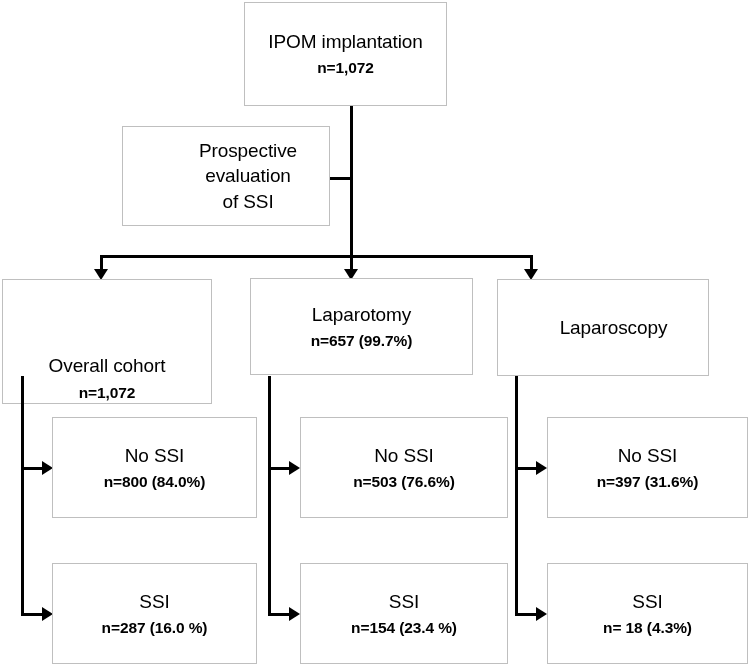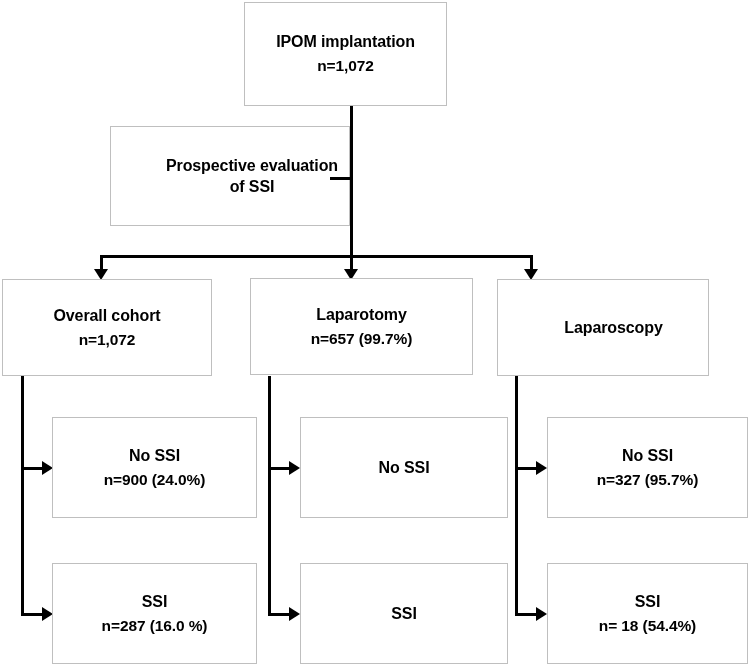--- a/index.html
+++ b/index.html
@@ -25,22 +25,22 @@
     background: #ffffff;
     display: flex;
     flex-direction: column;
     align-items: center;
     justify-content: center;
     text-align: center;
     color: #000000;
     line-height: 1.32;
   }
   .node .title {
-    font-weight: bold;
-    font-size: 16px;
+    font-weight: normal;
+    font-size: 19px;
     letter-spacing: -0.1px;
     white-space: pre-line;
   }
   .node .value {
     font-weight: bold;
     font-size: 15.5px;
     margin-top: 4px;
     letter-spacing: -0.1px;
   }
   .node.title-only .title {
@@ -79,39 +79,39 @@
 
 <div id="flow-root">
 
   <div class="node title-only" style="left:244px; top:2px; width:203px; height:104px;">
     <div class="title">IPOM implantation</div>
     <div class="value">n=1,072</div>
   </div>
 
   <div class="vline" style="left:350px; top:106px; height:150px;"></div>
 
-  <div class="node" style="left:110px; top:126px; width:240px; height:100px;padding-left:44px;">
+  <div class="node" style="left:122px; top:126px; width:208px; height:100px;padding-left:44px;">
     <div class="title">Prospective evaluation
 of SSI</div>
   </div>
 
   <div class="hline" style="left:330px; top:177px; width:21px;"></div>
 
   <div class="hline" style="left:100px; top:255px; width:433px;"></div>
 
   <div class="vline" style="left:100px; top:255px; height:16px;"></div>
   <div class="arrow-down" style="left:94px; top:269px;"></div>
 
   <div class="vline" style="left:350px; top:255px; height:16px;"></div>
   <div class="arrow-down" style="left:344px; top:269px;"></div>
 
   <div class="vline" style="left:530px; top:255px; height:16px;"></div>
   <div class="arrow-down" style="left:524px; top:269px;"></div>
 
-  <div class="node" style="left:2px; top:279px; width:210px; height:97px;">
+  <div class="node" style="left:2px; top:279px; width:210px; height:125px;justify-content:flex-end;">
     <div class="title">Overall cohort</div>
     <div class="value">n=1,072</div>
   </div>
 
   <div class="node" style="left:250px; top:278px; width:223px; height:97px;">
     <div class="title">Laparotomy</div>
     <div class="value">n=657 (99.7%)</div>
   </div>
 
   <div class="node" style="left:497px; top:279px; width:212px; height:97px;padding-left:21px;">
@@ -131,39 +131,41 @@
   <div class="arrow-right" style="left:289px; top:607px;"></div>
 
   <div class="vline" style="left:515px; top:376px; height:240px;"></div>
   <div class="hline" style="left:515px; top:467px; width:24px;"></div>
   <div class="arrow-right" style="left:536px; top:461px;"></div>
   <div class="hline" style="left:515px; top:613px; width:24px;"></div>
   <div class="arrow-right" style="left:536px; top:607px;"></div>
 
   <div class="node" style="left:52px; top:417px; width:205px; height:101px;">
     <div class="title">No SSI</div>
-    <div class="value">n=900 (24.0%)</div>
+    <div class="value">n=800 (84.0%)</div>
   </div>
 
   <div class="node" style="left:300px; top:417px; width:208px; height:101px;">
     <div class="title">No SSI</div>
+    <div class="value">n=503 (76.6%)</div>
   </div>
 
   <div class="node" style="left:547px; top:417px; width:201px; height:101px;">
     <div class="title">No SSI</div>
-    <div class="value">n=327 (95.7%)</div>
+    <div class="value">n=397 (31.6%)</div>
   </div>
 
   <div class="node" style="left:52px; top:563px; width:205px; height:101px;">
     <div class="title">SSI</div>
     <div class="value">n=287 (16.0 %)</div>
   </div>
 
   <div class="node" style="left:300px; top:563px; width:208px; height:101px;">
     <div class="title">SSI</div>
+    <div class="value">n=154 (23.4 %)</div>
   </div>
 
   <div class="node" style="left:547px; top:563px; width:201px; height:101px;">
     <div class="title">SSI</div>
-    <div class="value">n= 18 (54.4%)</div>
+    <div class="value">n= 18 (4.3%)</div>
   </div>
 
 </div>
 
 </body></html>

